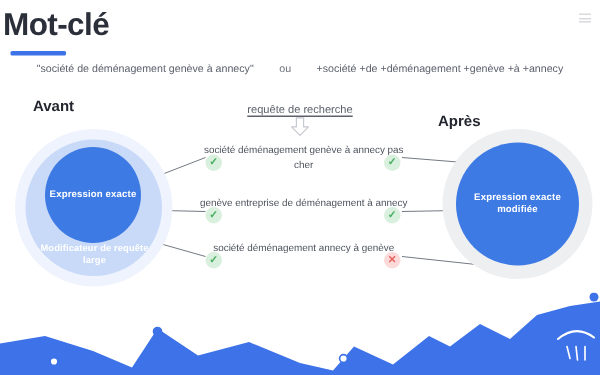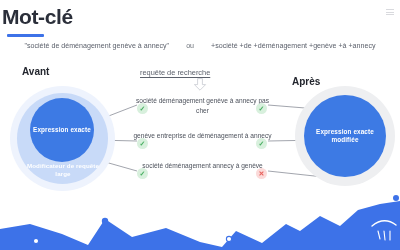--- a/index.html
+++ b/index.html
@@ -58,20 +58,21 @@
     text-align: left;
   }
   #head-before { left: 22px; top: 66px; width: 90px; }
   #head-after  { left: 292px; top: 76px; width: 90px; }
 
   
   #query-label {
     position: absolute;
     left: 140px; top: 68px;
     width: 120px;
+    text-align: center;
     font-size: 7.4px;
     color: #5c616c;
     text-decoration: underline;
     text-underline-offset: 1.5px;
   }
   #down-arrow {
     position: absolute;
     left: 193px; top: 78px;
     width: 14px; height: 13px;
   }

